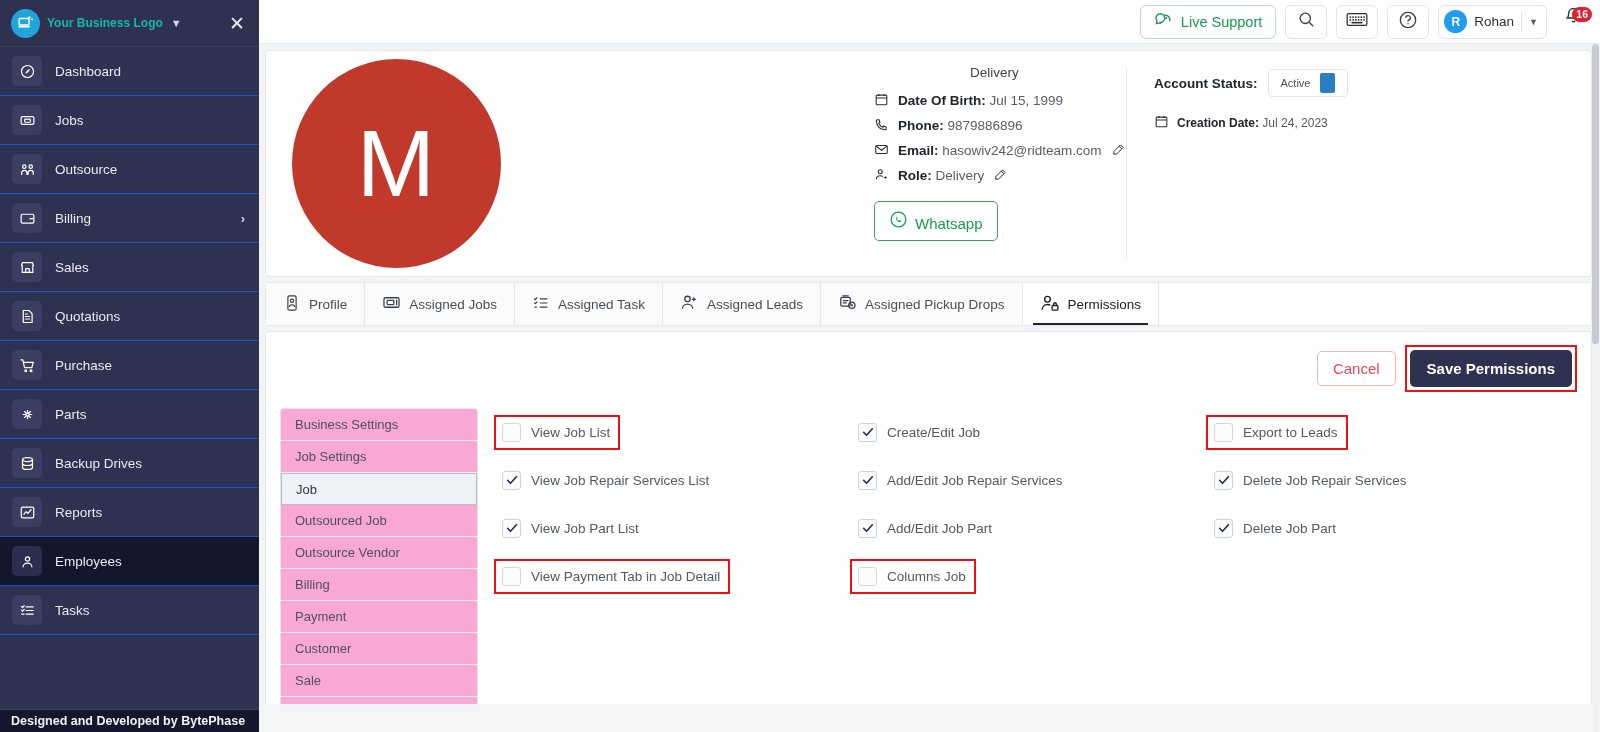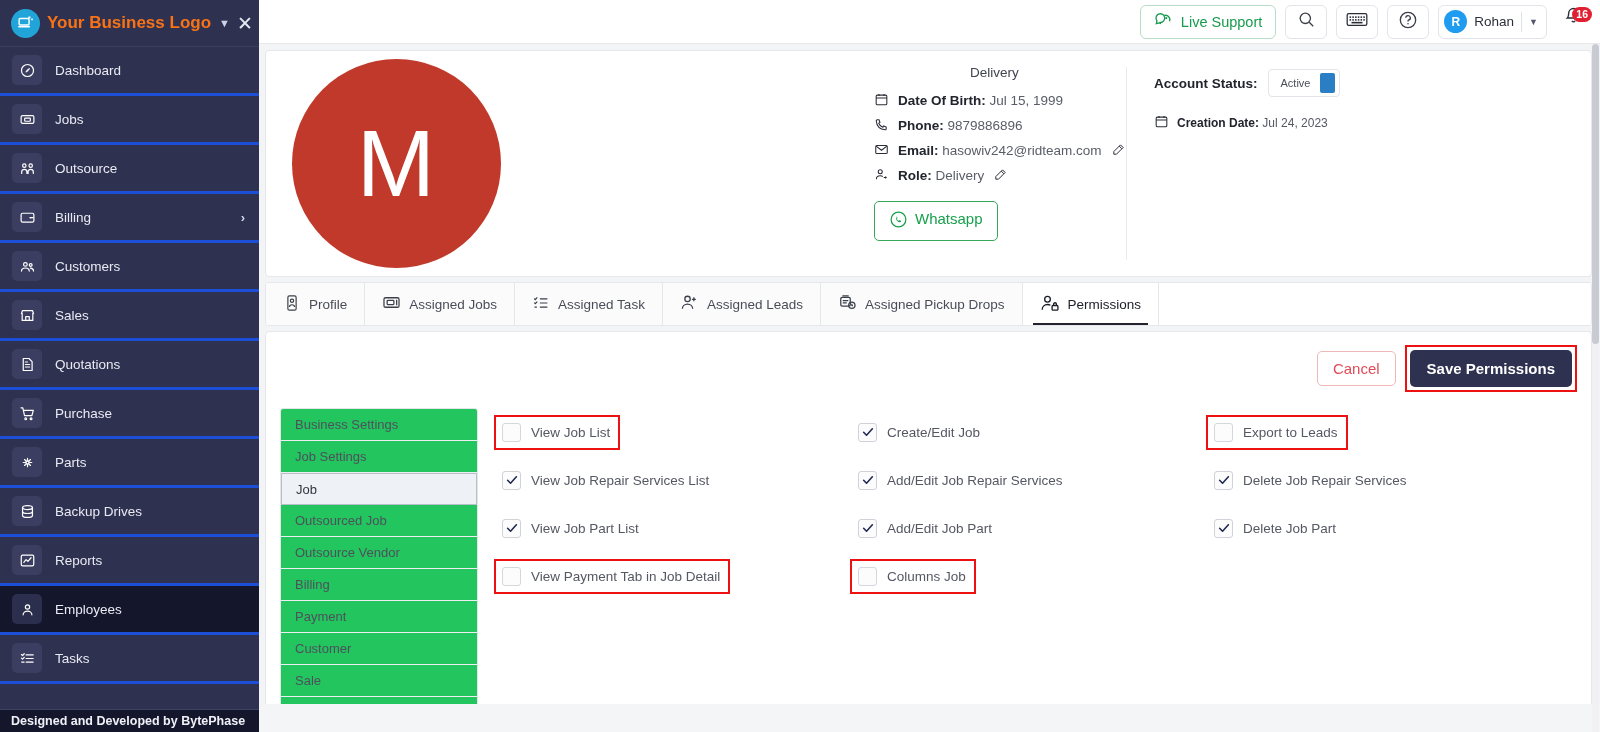--- a/index.html
+++ b/index.html
@@ -25,31 +25,31 @@
     padding: 0 14px 0 11px;
     background: #2e3150;
     border-bottom: 1px solid #3a3d5e;
   }
   .brand-logo {
     width: 29px; height: 29px; border-radius: 50%;
     background: #21a5d8; flex: 0 0 29px;
     display: flex; align-items: center; justify-content: center;
   }
   .brand-text {
-    color: #f97316; font-size: 17px; font-weight: bold; white-space: nowrap;
+    color: #14b8a6; font-size: 12px; font-weight: bold; white-space: nowrap;
   }
   .brand-caret { color: #cfd3e8; font-size: 11px; margin-left: 1px; }
   .brand-close { margin-left: auto; color: #e8eaf2; font-size: 19px; line-height: 1;
                  font-weight: 300; cursor: pointer; }
 
   .sb-nav { flex: 1 1 auto; overflow: hidden; }
   .sb-item {
     height: 49px; display: flex; align-items: center; gap: 13px;
     padding: 0 14px 0 12px;
-    border-bottom: 3px solid #1d4ed8;
+    border-bottom: 1px solid #1d4ed8;
     color: #e9eaf3; font-size: 13.5px;
     cursor: pointer; position: relative;
   }
   .sb-item .sb-ico {
     width: 30px; height: 30px; flex: 0 0 30px; border-radius: 5px;
     background: #3b3e60; display: flex; align-items: center; justify-content: center;
   }
   .sb-item.active { background: #14162c; }
   .sb-item.active .sb-ico { background: #2b2e4c; }
   .sb-arrow { margin-left: auto; color: #d5d8ea; font-size: 13px; font-weight: bold;}
@@ -119,31 +119,31 @@
     border: 2px solid #ee1111; padding: 2px 9px 4px 9px;
   }
   .emp-name { font-size: 24px; color: #181a20; white-space: nowrap; }
   .emp-role-sub { font-size: 13.5px; color: #41434f; margin-left: 444px; }
   .info-list { margin-top: 8px; margin-left: 348px; }
   .info-row { display: flex; align-items: center; gap: 9px; height: 25px; font-size: 13.5px; color: #555863; }
   .info-row b { color: #22242e; font-weight: bold; }
   .info-row .val { color: #5a5d68; }
   .wa-btn {
     margin-top: 13px; margin-left: 348px;
-    display: inline-flex; align-items: flex-start; gap: 7px;
+    display: inline-flex; align-items: flex-end; gap: 7px;
     border: 1px solid #35a85a; border-radius: 5px; padding: 8px 14px;
     color: #18a04c; font-size: 15px; background: #fff; cursor: pointer;
   }
   .pc-div { width: 1px; background: #e9eaee; margin: 16px 0; }
   .pc-right { flex: 1 1 auto; padding: 18px 0 0 27px; }
   .acct-row { display: flex; align-items: center; gap: 10px; }
   .acct-label { font-size: 13.5px; font-weight: bold; color: #22242e; }
   .status-pill {
     display: inline-flex; align-items: center; gap: 10px;
-    border: 1px solid #e3e4e9; border-radius: 4px; padding: 3px 4px 3px 12px; background: #fff;
+    border: 1px solid #e3e4e9; border-radius: 4px; padding: 3px 12px 3px 12px; background: #fff;
     cursor: pointer;
   }
   .status-text { font-size: 11px; color: #4b4e59; }
   .status-knob { width: 15px; height: 20px; background: #2a7fc4; border-radius: 2px; }
   .create-row { display: flex; align-items: center; gap: 8px; margin-top: 17px; font-size: 12px; color: #555863; }
   .create-row b { color: #22242e; }
 
   
   .tabs {
     margin-top: 5px; background: #fff; border: 1px solid #e6e7ec; border-radius: 4px;
@@ -174,21 +174,21 @@
   .btn-save {
     background: #2e3150; color: #fff; border: none; border-radius: 5px;
     font-size: 15px; font-weight: bold; padding: 10px 17px; cursor: pointer;
   }
 
   .perm-body { display: flex; margin-top: 16px; }
   .cat-list { flex: 0 0 198px; border: 1px solid #e4e5ea; border-radius: 3px; overflow: hidden; }
   .cat-item {
     height: 32px; display: flex; align-items: center; padding: 0 14px;
     font-size: 13px; color: #4e515c; border-bottom: 1px solid #eceef1; cursor: pointer;
-    background: #22c55e;
+    background: #f9a8d4;
   }
   .cat-item.active { background: #eef2f7; color: #32343f; border: 1px solid #b9bfc9; }
   .cat-item:last-child { border-bottom: 1px solid #eceef1; }
 
   .perm-grid { flex: 1 1 auto; padding-left: 18px; }
   .perm-row { display: flex; height: 48px; align-items: center; }
   .perm-cell { flex: 0 0 356px; display: flex; align-items: center; }
   .cb-wrap { display: inline-flex; align-items: center; gap: 10px; padding: 6px 8px 6px 6px; cursor: pointer; }
   .cb {
     width: 19px; height: 19px; flex: 0 0 19px; border: 1px solid #d5d7dd; border-radius: 3px;
@@ -256,30 +256,20 @@
         <div class="sb-item">
           <span class="sb-ico">
             <svg width="17" height="17" viewBox="0 0 24 24" fill="none" stroke="#fff" stroke-width="1.7" stroke-linecap="round" stroke-linejoin="round">
               <rect x="3" y="6" width="18" height="12.5" rx="2"></rect>
               <path d="M15.5 12.2h4.5"></path>
               <circle cx="16.6" cy="12.2" r="0.2"></circle>
             </svg>
           </span>
           <span>Billing</span>
           <span class="sb-arrow">›</span>
-        </div>
-        <div class="sb-item">
-          <span class="sb-ico">
-            <svg width="17" height="17" viewBox="0 0 24 24" fill="none" stroke="#fff" stroke-width="1.7" stroke-linecap="round" stroke-linejoin="round">
-              <circle cx="9" cy="9" r="2.6"></circle>
-              <circle cx="16.5" cy="9.8" r="2"></circle>
-              <path d="M3.5 18.5c0-2.6 2.4-4.4 5.5-4.4s5.5 1.8 5.5 4.4M16 14.4c2.6.2 4.5 1.8 4.5 4.1"></path>
-            </svg>
-          </span>
-          <span>Customers</span>
         </div>
         <div class="sb-item">
           <span class="sb-ico">
             <svg width="17" height="17" viewBox="0 0 24 24" fill="none" stroke="#fff" stroke-width="1.7" stroke-linecap="round" stroke-linejoin="round">
               <path d="M3.5 9.2 5 5h14l1.5 4.2"></path>
               <path d="M4.5 9.2V19h15V9.2"></path>
               <path d="M9.5 19v-5.3h5V19"></path>
             </svg>
           </span>
           <span>Sales</span>

